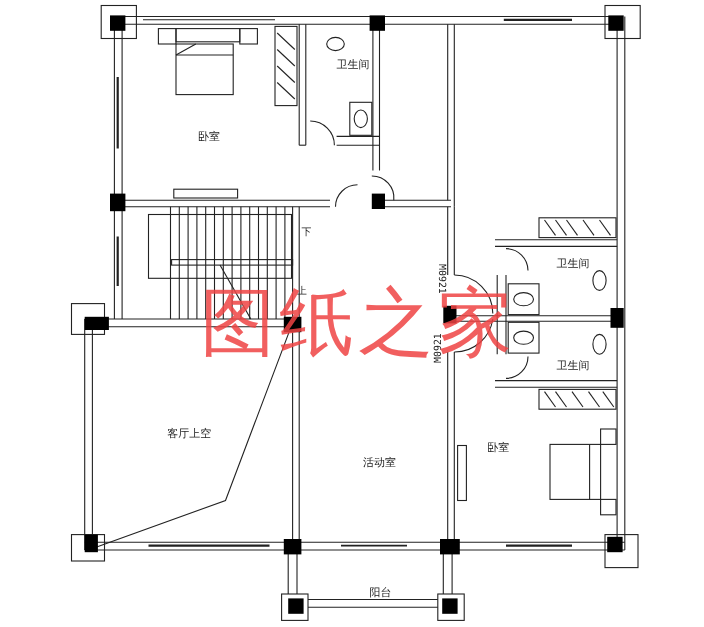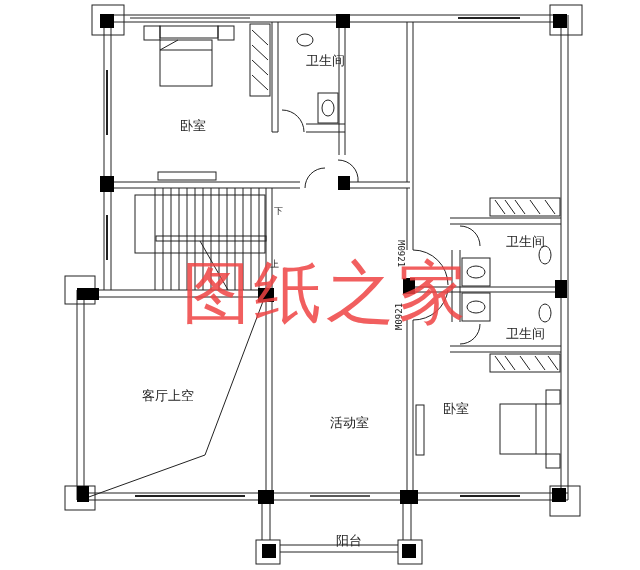--- a/index.html
+++ b/index.html
@@ -1,18 +1,18 @@
 <!DOCTYPE html>
 <html><head>
 <meta charset="utf-8">
 <style>
   html, body { margin:0; padding:0; background:#ffffff; }
   body { width:640px; height:570px; position:relative; overflow:hidden; font-family:"DejaVu Sans", sans-serif; }
   #plan { position:absolute; left:0; top:0; width:640px; height:570px; }
-  .room-label { position:absolute; font-size:13px; color:#222; font-family:Liberation Mono, monospace; white-space:nowrap; }
+  .room-label { position:absolute; font-size:10px; color:#222; font-family:Liberation Mono, monospace; white-space:nowrap; }
   .door-code { position:absolute; font-size:9px; color:#222; font-family:"DejaVu Sans Mono", monospace; white-space:nowrap; }
   .vert-up { transform: rotate(-90deg); transform-origin: left top; }
   .vert-down { transform: rotate(90deg); transform-origin: left top; }
   .watermark { position:absolute; left:182px; top:248px; font-size:68px; color:#ef4444; opacity:0.85; font-family:"DejaVu Serif", serif; letter-spacing:4px; white-space:nowrap; font-weight:normal; }
   .stair-label { position:absolute; font-size:9px; color:#222; }
 </style>
 </head>
 <body>
 
 <svg id="plan" viewBox="0 0 640 570" xmlns="http://www.w3.org/2000/svg">
@@ -191,21 +191,21 @@
     <rect x="552" y="488" width="14" height="14"></rect>
     <rect x="262" y="544" width="14" height="14"></rect>
     <rect x="402" y="544" width="14" height="14"></rect>
   </g>
 </svg>
 
 <div class="room-label" style="left:180px;top:117px;">卧室</div>
 <div class="room-label" style="left:306px;top:52px;">卫生间</div>
 <div class="room-label" style="left:506px;top:233px;">卫生间</div>
 <div class="room-label" style="left:506px;top:325px;">卫生间</div>
-<div class="room-label" style="left:142px;top:387px;">客厅上空</div>
+<div class="room-label" style="left:152px;top:387px;">客厅上空</div>
 <div class="room-label" style="left:330px;top:393px;margin-top:21px;">活动室</div>
 <div class="room-label" style="left:443px;top:400px;">卧室</div>
 <div class="room-label" style="left:336px;top:532px;">阳台</div>
 
 <div class="stair-label" style="left:274px;top:205px;">下</div>
 <div class="stair-label" style="left:270px;top:258px;">上</div>
 
 <div class="door-code vert-up" style="left:394px;top:330px;">M0921</div>
 <div class="door-code vert-down" style="left:406px;top:240px;">M0921</div>
 

